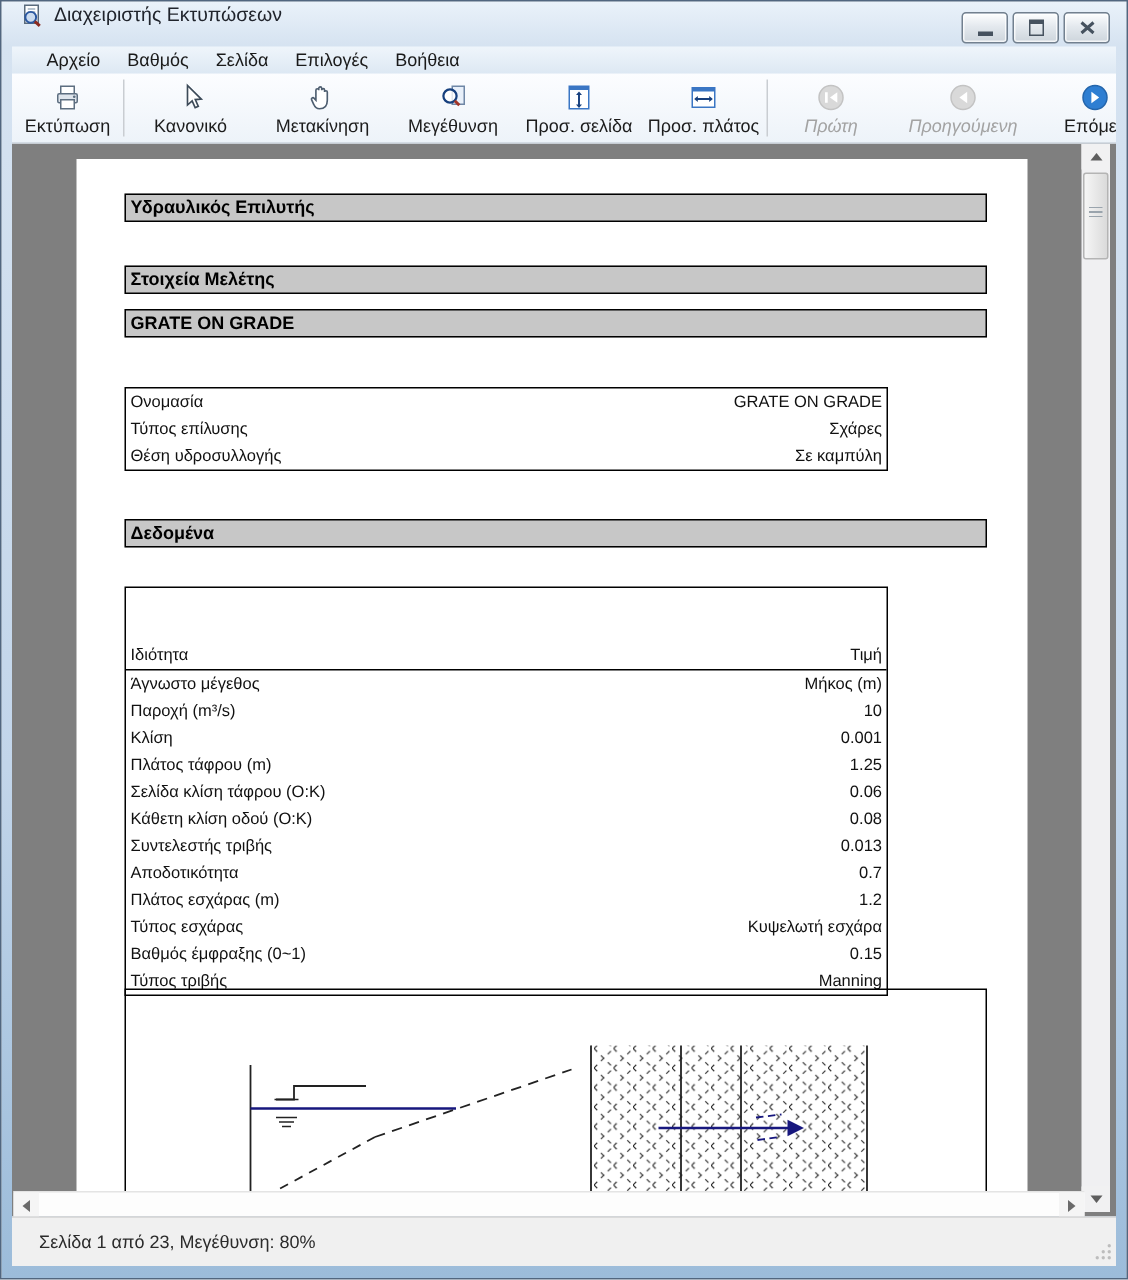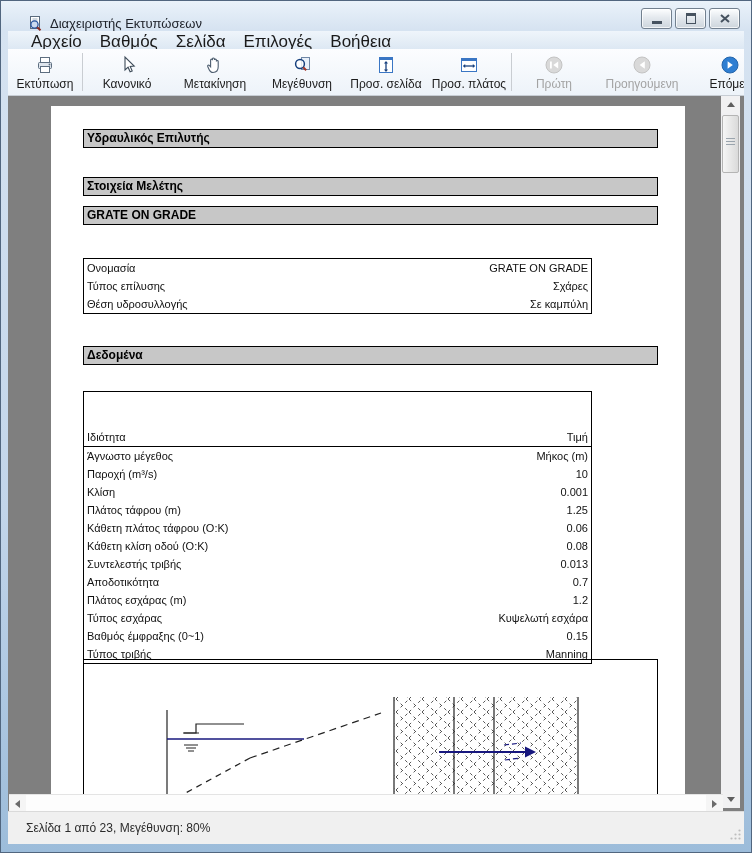--- a/index.html
+++ b/index.html
@@ -8,42 +8,42 @@
     font-family:"Liberation Sans","DejaVu Sans",sans-serif;
     background:#fff;
   }
   .window{
     position:absolute;inset:0;box-sizing:border-box;
     background:linear-gradient(#eaf2fa 0px,#d6e3f1 29px,#c2d5ea 60%,#9cbcda 100%);
     border:1px solid #51667f;
   }
   
   .titlebar{position:absolute;top:1px;left:1px;right:1px;height:29px;
-    display:flex;align-items:flex-end;padding-left:25px;}
+    display:flex;align-items:flex-start;padding-left:11px;}
   .title-text{font-size:13px;color:#20242c;margin-left:7px;}
   .winbtns{position:absolute;top:6px;right:10px;display:flex;gap:3px;}
   .winbtn{width:29px;height:19px;border:1px solid #72808f;border-radius:3px;
     background:linear-gradient(#fdfeff,#e4e9ee 45%,#cdd5dc);
     box-shadow:inset 0 0 0 1px rgba(255,255,255,.75);
     display:flex;align-items:center;justify-content:center;}
   .glyph-min{width:10px;height:3px;background:#46525f;margin-top:7px;}
   .glyph-res{width:8px;height:7px;border:1.5px solid #46525f;border-top-width:3px;}
   
   .menubar{position:absolute;top:30px;left:7px;right:7px;height:18px;
     background:linear-gradient(#eff5fb,#dde8f3);
-    display:flex;padding-left:14px;font-size:17px;color:#1a1a1a;}
+    display:flex;align-items:center;padding-left:14px;font-size:12px;color:#1a1a1a;}
   .menu-item{padding:1px 9px;white-space:nowrap;}
   
   .toolbar{position:absolute;top:48px;left:7px;right:7px;height:47px;
     background:linear-gradient(#fcfdff,#edf3f9);
     border-bottom:1px solid #c7cdd4;box-sizing:border-box;
     display:flex;align-items:center;overflow:hidden;}
   .tb-item{display:flex;flex-direction:column;align-items:center;justify-content:center;
     gap:1px;font-size:12px;color:#1c1c1c;flex:none;height:44px;white-space:nowrap;}
-  .tb-item.disabled{color:#a3a3a3;}
+  .tb-item.disabled{color:#a3a3a3;font-style:italic;}
   .tb-sep{width:1px;height:38px;background:#c9cdd2;flex:none;}
   
   .preview{position:absolute;top:95px;left:7px;right:7px;bottom:41px;
     background:#7f7f7f;overflow:hidden;}
   .page{position:absolute;left:43px;top:10px;width:634px;height:690px;
     background:#fff;overflow:hidden;color:#000;}
   .hdrbar{position:absolute;left:32px;width:575px;height:19px;box-sizing:border-box;
     background:#c7c7c7;border:1px solid #000;font-weight:bold;font-size:12px;
     line-height:16px;padding-left:3px;}
   .tbl{position:absolute;left:32px;width:509px;box-sizing:border-box;
@@ -240,21 +240,21 @@
         </div>
         <div class="trow">
           <span>Κλίση</span>
           <span>0.001</span>
         </div>
         <div class="trow">
           <span>Πλάτος τάφρου (m)</span>
           <span>1.25</span>
         </div>
         <div class="trow">
-          <span>Κάθετη πλάτος τάφρου (Ο:Κ)</span>
+          <span>Σελίδα κλίση τάφρου (Ο:Κ)</span>
           <span>0.06</span>
         </div>
         <div class="trow">
           <span>Κάθετη κλίση οδού (Ο:Κ)</span>
           <span>0.08</span>
         </div>
         <div class="trow">
           <span>Συντελεστής τριβής</span>
           <span>0.013</span>
         </div>

